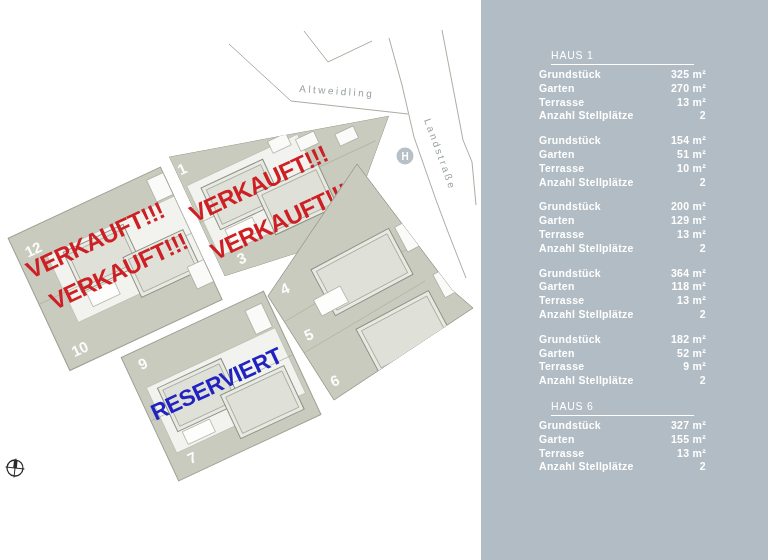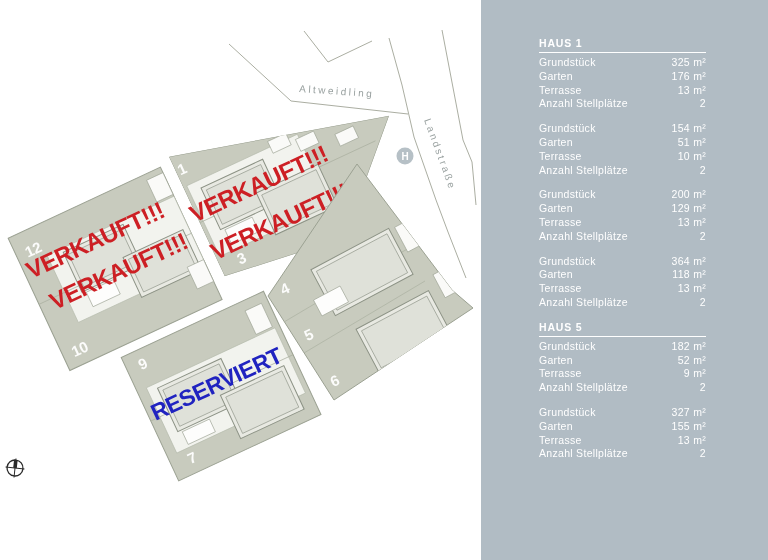--- a/index.html
+++ b/index.html
@@ -9,23 +9,23 @@
   .map-wrap{position:absolute;left:0;top:0;width:481px;height:560px;background:#ffffff;}
   svg text{user-select:none;}
   .plot-num{font-family:"Liberation Sans",sans-serif;font-weight:700;font-size:15px;fill:#ffffff;opacity:.95;}
   .status-red{font-family:"Liberation Sans",sans-serif;font-weight:700;font-size:24px;letter-spacing:-.5px;}
   .status-blue{font-family:"Liberation Sans",sans-serif;font-weight:700;font-size:23px;letter-spacing:-.5px;}
   .street{font-family:"Liberation Sans",sans-serif;font-size:10px;fill:#98a09f;letter-spacing:2.5px;}
   
   .sidebar{position:absolute;left:481px;top:0;width:287px;height:560px;background:#b1bcc4;
            box-sizing:border-box;padding:37px 62px 0 58px;color:#ffffff;}
   .house-section{margin-bottom:11px;}
-  .house-title{font-size:10.5px;font-weight:700;letter-spacing:.8px;margin:0;
+  .house-title{font-size:10.5px;font-weight:400;letter-spacing:.8px;margin:12px;
                padding-bottom:3px;border-bottom:1px solid #ffffff;margin-bottom:3px;}
-  .spec-row{display:flex;justify-content:space-between;font-size:10.5px;font-weight:400;
+  .spec-row{display:flex;justify-content:space-between;font-size:10.5px;font-weight:700;
             letter-spacing:.3px;line-height:13.8px;}
   .spec-value{text-align:center;white-space:nowrap;margin-left:34px;}
 </style>
 </head>
 <body>
 
 <div class="stage">
 
   <div class="map-wrap">
     <svg width="481" height="560" viewBox="0 0 481 560">
@@ -142,21 +142,21 @@
   <div class="sidebar">
     <div id="houses">
         <div class="house-section">
           <h3 class="house-title">HAUS 1</h3>
           <div class="spec-row">
             <span class="spec-label">Grundstück</span>
             <span class="spec-value">325 m²</span>
           </div>
           <div class="spec-row">
             <span class="spec-label">Garten</span>
-            <span class="spec-value">176 m²</span>
+            <span class="spec-value">270 m²</span>
           </div>
           <div class="spec-row">
             <span class="spec-label">Terrasse</span>
             <span class="spec-value">13 m²</span>
           </div>
           <div class="spec-row">
             <span class="spec-label">Anzahl Stellplätze</span>
             <span class="spec-value">2</span>
           </div>
         </div>
@@ -208,39 +208,39 @@
           <div class="spec-row">
             <span class="spec-label">Terrasse</span>
             <span class="spec-value">13 m²</span>
           </div>
           <div class="spec-row">
             <span class="spec-label">Anzahl Stellplätze</span>
             <span class="spec-value">2</span>
           </div>
         </div>
         <div class="house-section">
-          <h3 class="house-title">HAUS 5</h3>
           <div class="spec-row">
             <span class="spec-label">Grundstück</span>
             <span class="spec-value">182 m²</span>
           </div>
           <div class="spec-row">
             <span class="spec-label">Garten</span>
             <span class="spec-value">52 m²</span>
           </div>
           <div class="spec-row">
             <span class="spec-label">Terrasse</span>
             <span class="spec-value">9 m²</span>
           </div>
           <div class="spec-row">
             <span class="spec-label">Anzahl Stellplätze</span>
             <span class="spec-value">2</span>
           </div>
         </div>
         <div class="house-section">
+          <h3 class="house-title">HAUS 6</h3>
           <div class="spec-row">
             <span class="spec-label">Grundstück</span>
             <span class="spec-value">327 m²</span>
           </div>
           <div class="spec-row">
             <span class="spec-label">Garten</span>
             <span class="spec-value">155 m²</span>
           </div>
           <div class="spec-row">
             <span class="spec-label">Terrasse</span>

